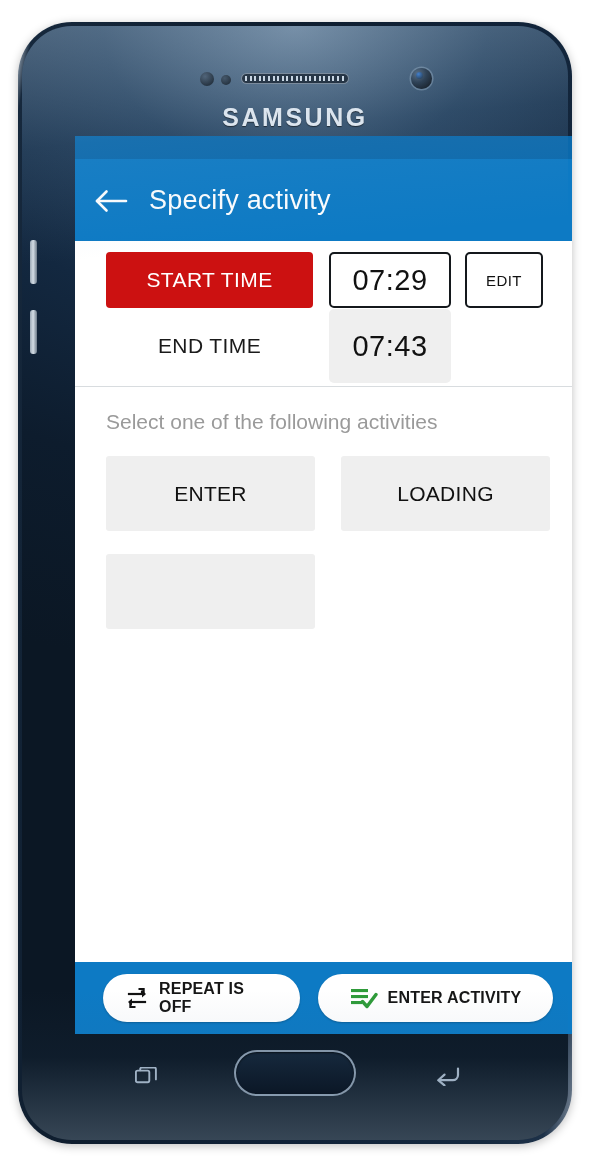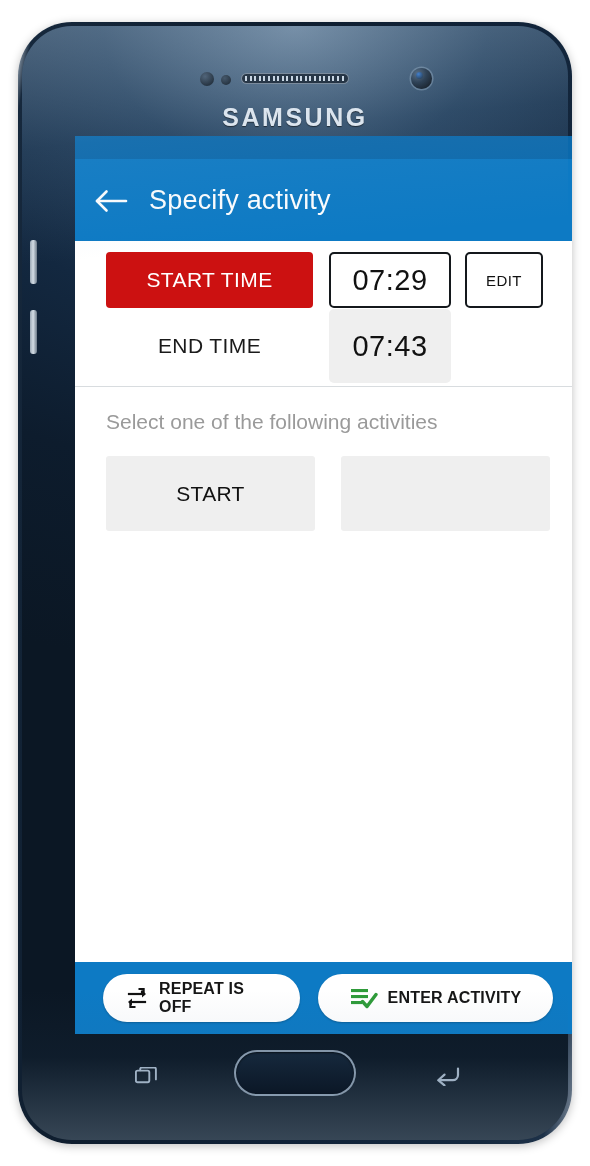--- a/index.html
+++ b/index.html
@@ -291,21 +291,22 @@
       </div>
       <div class="time-row" id="end-time-row">
         <div id="end-time-label">END TIME</div>
         <div id="end-time-value">07:43</div>
       </div>
     </div>
 
     <div id="activity-section">
       <div id="activity-hint">Select one of the following activities</div>
       <div id="activity-grid">
-        <div class="activity-button">START</div>
+        <div class="activity-button">ENTER</div>
+        <div class="activity-button">LOADING</div>
         <div class="activity-button empty"></div>
       </div>
     </div>
 
     <div id="bottom-bar">
       <div class="pill-button" id="repeat-toggle-button">
         <svg id="repeat-icon" viewBox="0 0 24 22">
           <path d="M4 7 H17" stroke="#111" stroke-width="2.2" fill="none" stroke-linecap="square"></path>
           <path d="M17 7 V3.5" stroke="#111" stroke-width="2.2" fill="none"></path>
           <path d="M13.5 2 L18.6 2 L18.6 7" stroke="#111" stroke-width="2.2" fill="none" stroke-linejoin="miter"></path>

